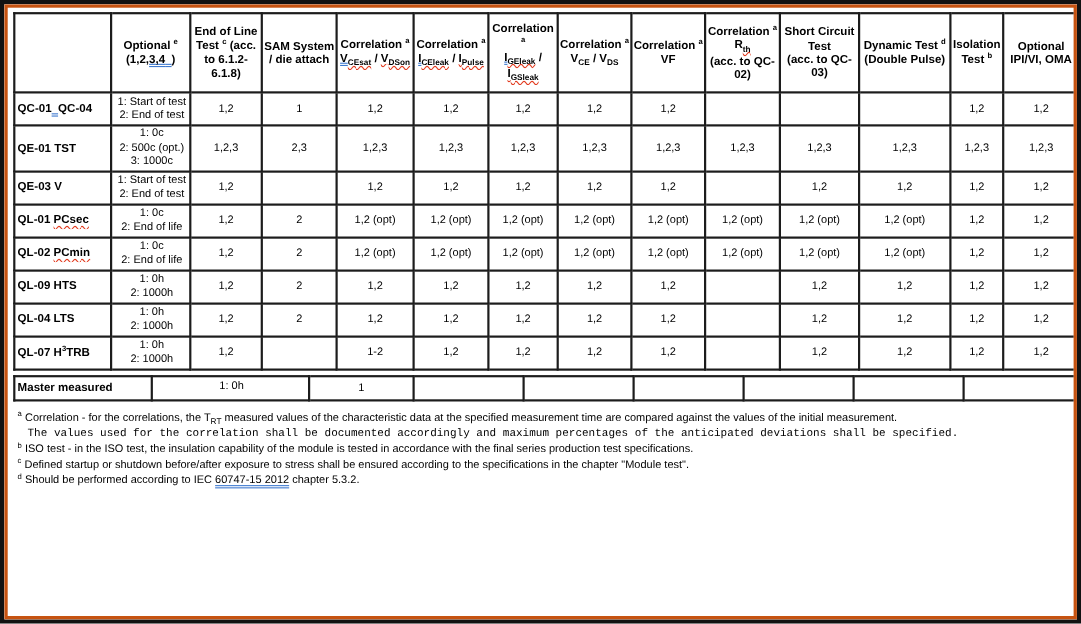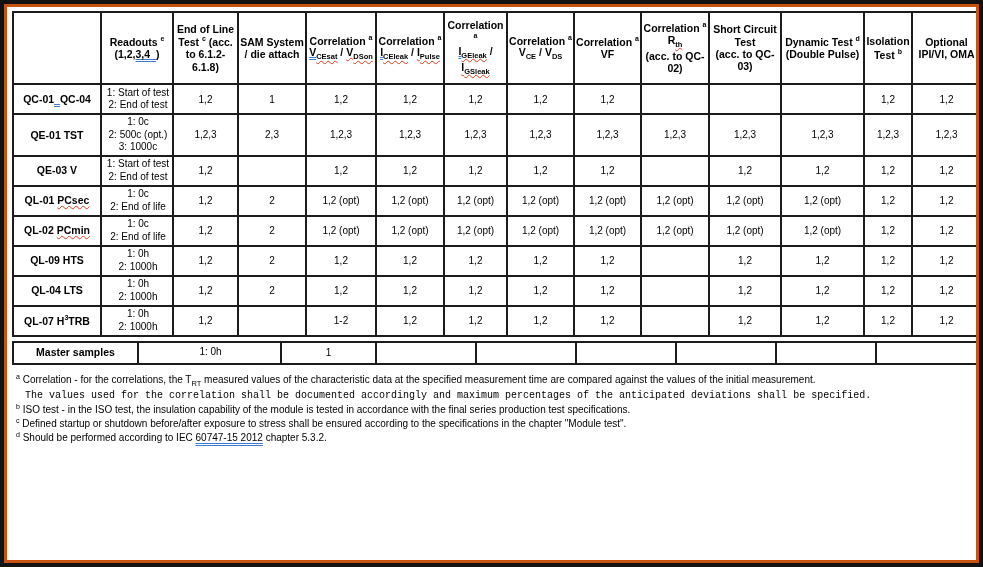--- a/index.html
+++ b/index.html
@@ -3,21 +3,21 @@
 <meta charset="utf-8">
 <style>
   html,body{margin:0;padding:0;background:#fff;}
   body{font-family:"Liberation Sans","DejaVu Sans",sans-serif;color:#000;}
   .frame{width:983px;height:567px;box-sizing:border-box;border:4px solid #121212;background:#fff;}
   .inner{width:100%;height:100%;box-sizing:border-box;border:3px solid #c65311;padding:4px 5px;overflow:hidden;background:#fff;}
 
   table{border-collapse:collapse;table-layout:fixed;width:100%;}
   td,th{border:2px solid #1c1c1c;padding:1px 2px;vertical-align:middle;overflow:hidden;}
   th{font-size:10.5px;font-weight:bold;text-align:center;line-height:1.18;padding:2px 1px;}
-  td.lbl{font-size:10.5px;font-weight:bold;text-align:center;line-height:1.15;}
+  td.lbl{font-size:10.5px;font-weight:bold;line-height:1.15;}
   td.rd{font-size:10px;font-weight:normal;text-align:center;padding-left:4px;line-height:1.25;}
   td.val{font-size:10px;text-align:center;}
   .main-table th{height:66px;}
   .main-table td{height:26px;}
   .master-table{margin-top:4px;}
   .master-table td{height:18px;}
 
   .t-sup{vertical-align:super;font-size:7px;font-weight:inherit;}
   .t-sub{vertical-align:sub;font-size:7.5px;}
   .t-wavy{text-decoration-line:underline;text-decoration-style:wavy;text-decoration-color:#e23a1e;text-decoration-thickness:1px;text-underline-offset:1px;text-decoration-skip-ink:none;}
@@ -47,21 +47,21 @@
           <col style="width: 67px;">
           <col style="width: 68px;">
           <col style="width: 72px;">
           <col style="width: 83px;">
           <col style="width: 48px;">
           <col style="width: 69px;">
         </colgroup>
       <thead>
         <tr>
           <th></th>
-          <th><span>Readouts </span><span class="t-sup">e</span><br><span>(1,2,</span><span class="t-gram">3,4</span><span class="t-gram">&nbsp;&nbsp;</span><span>)</span></th>
+          <th><span>Optional </span><span class="t-sup">e</span><br><span>(1,2,</span><span class="t-gram">3,4</span><span class="t-gram">&nbsp;&nbsp;</span><span>)</span></th>
           <th><span>End of Line Test </span><span class="t-sup">c</span><span> (acc. to 6.1.2-6.1.8)</span></th>
           <th><span>SAM System / die attach</span></th>
           <th><span>Correlation </span><span class="t-sup">a</span><br><span class="t-gram">V</span><span class="t-sub t-wavy">CEsat</span><span> / </span><span class="t-wavy">V</span><span class="t-sub t-wavy">DSon</span></th>
           <th><span>Correlation </span><span class="t-sup">a</span><br><span class="t-gram">I</span><span class="t-sub t-wavy">CEleak</span><span> / </span><span class="t-wavy">I</span><span class="t-sub t-wavy">Pulse</span></th>
           <th><span>Correlation </span><span class="t-sup">a</span><br><span class="t-gram">I</span><span class="t-sub t-wavy">GEleak</span><span> / </span><span class="t-wavy">I</span><span class="t-sub t-wavy">GSleak</span></th>
           <th><span>Correlation </span><span class="t-sup">a</span><br><span>V</span><span class="t-sub">CE</span><span> / V</span><span class="t-sub">DS</span></th>
           <th><span>Correlation </span><span class="t-sup">a</span><br><span>VF</span></th>
           <th><span>Correlation </span><span class="t-sup">a</span><br><span>R</span><span class="t-sub t-wavy">th</span><br><span>(acc. to QC-02)</span></th>
           <th><span>Short Circuit Test</span><br><span>(acc. to QC-03)</span></th>
           <th><span>Dynamic Test </span><span class="t-sup">d</span><br><span>(Double Pulse)</span></th>
@@ -233,21 +233,21 @@
           <col style="width: 95px;">
           <col style="width: 100px;">
           <col style="width: 100px;">
           <col style="width: 100px;">
           <col style="width: 100px;">
           <col style="width: 100px;">
           <col style="width: 105px;">
         </colgroup>
       <tbody>
           <tr>
-            <td class="lbl"><span>Master samples</span></td>
+            <td class="lbl"><span>Master measured</span></td>
             <td class="rd">
               <div>1: 0h</div>
             </td>
             <td class="val">1</td>
             <td class="val"></td>
             <td class="val"></td>
             <td class="val"></td>
             <td class="val"></td>
             <td class="val"></td>
             <td class="val"></td>

